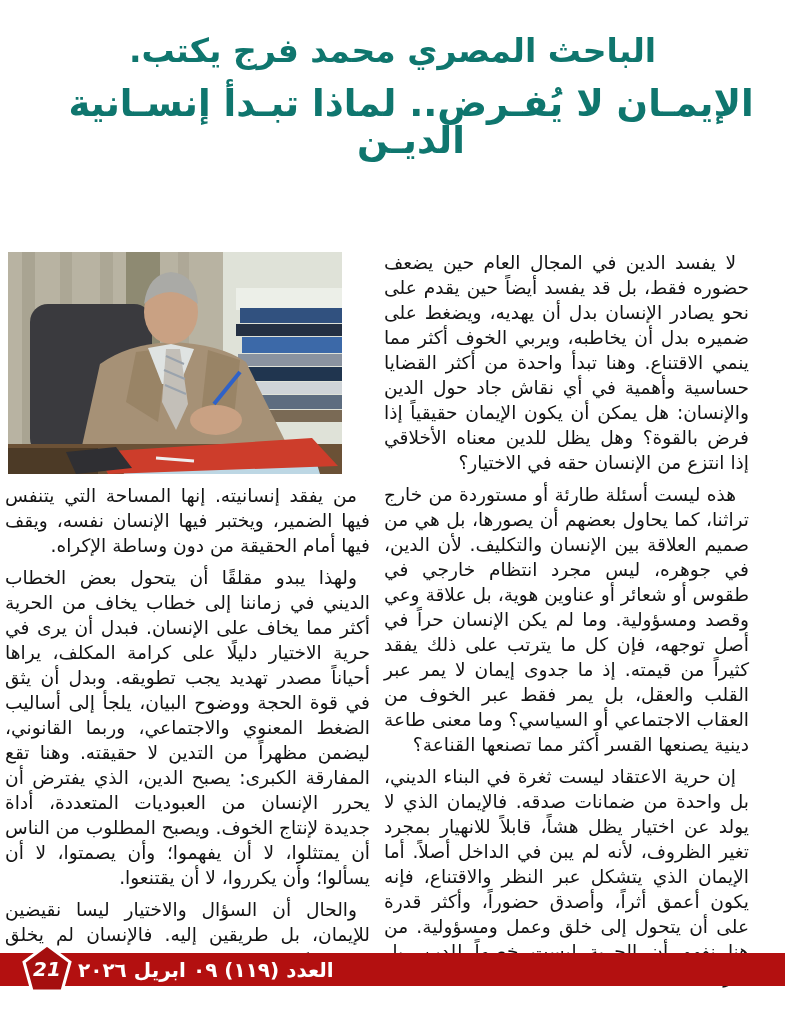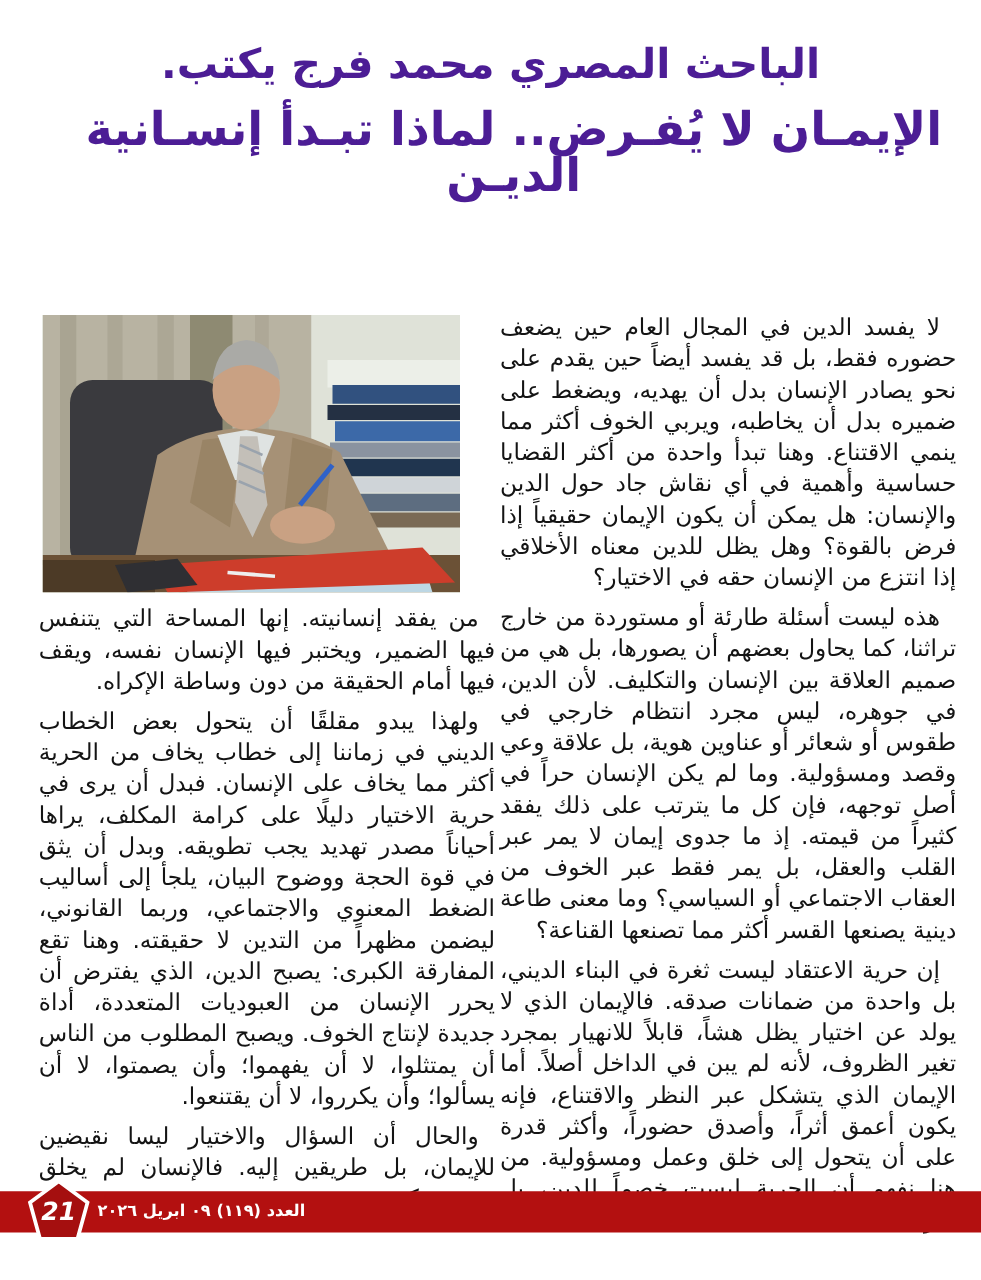--- a/index.html
+++ b/index.html
@@ -3,48 +3,48 @@
 <meta charset="utf-8">
 <style>
   html,body{margin:0;padding:0;background:#ffffff;}
   .page{
     position:relative;width:785px;height:1024px;background:#ffffff;
     overflow:hidden;font-family:"DejaVu Sans",sans-serif;direction:rtl;
   }
   
   .title-block{
     position:absolute;top:34px;left:0;width:785px;text-align:center;
-    color:#4c1d95;font-weight:bold;line-height:1.0;
+    color:#0f766e;font-weight:bold;line-height:1.0;
   }
   .title-line-1{font-size:33px;margin:0 0 18px 0;}
   .title-line-2{font-size:37px;margin:0 0 16px 0;padding-left:37px;}
   .title-line-3{font-size:37px;margin:0;}
   
   .content{
-    position:absolute;top:250px;right:20px;width:745px;
-    display:flex;gap:4px;direction:rtl;
+    position:absolute;top:250px;right:36px;width:745px;
+    display:flex;gap:14px;direction:rtl;
   }
   .col{width:365px;color:#141414;}
   .col p{
     margin:0 0 7px 0;font-size:18.6px;line-height:25px;
     text-align:justify;text-indent:13px;text-justify:inter-word;
   }
   
   .photo-frame{
     width:334px;height:222px;margin:2px 28px 9px 0;overflow:hidden;
     display:block;background:#dfe2d8;
   }
   
   .footer-bar{
     position:absolute;top:953px;left:0;width:785px;height:33px;
     background:#b31010;
   }
   .issue-label{
     position:absolute;top:955px;left:78px;height:30px;line-height:30px;
-    color:#ffffff;font-weight:bold;font-size:13px;direction:rtl;
+    color:#ffffff;font-weight:bold;font-size:20px;direction:rtl;
     white-space:nowrap;
   }
   .page-badge{
     position:absolute;top:943px;left:22px;width:50px;height:50px;
   }
 </style>
 </head>
 <body>
 
 <div class="page">

